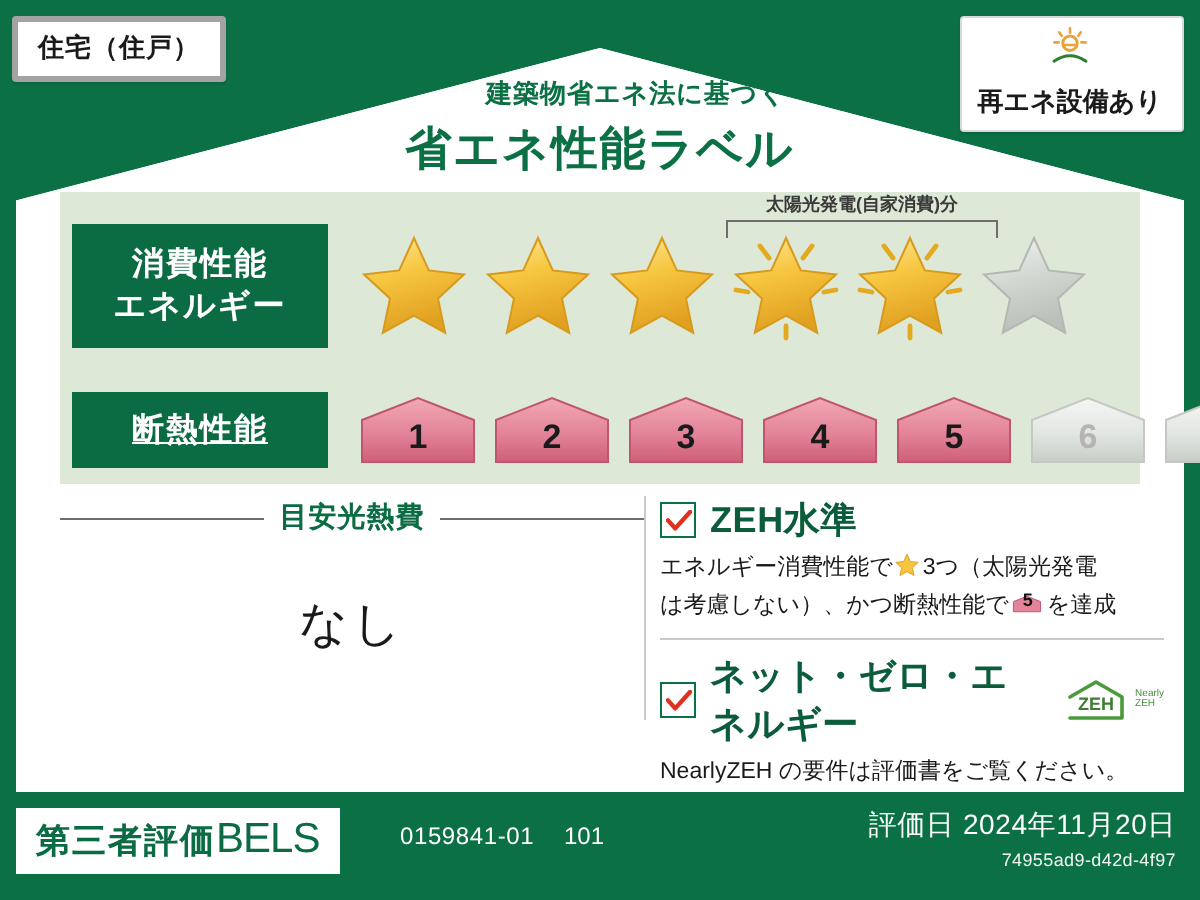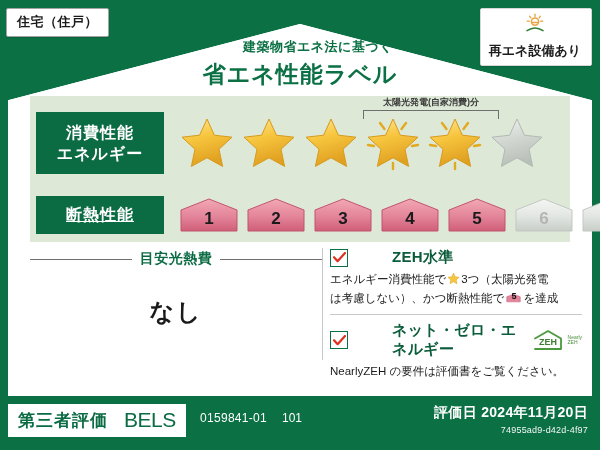--- a/index.html
+++ b/index.html
@@ -20,21 +20,21 @@
     clip-path:polygon(0% 20.5%, 50% 0%, 100% 20.5%, 100% 100%, 0% 100%);
   }
   .house-inner{
     position:absolute;left:0;top:0;width:100%;height:100%;
     background:linear-gradient(#ffffff,#ffffff);
   }
 
   
   .tag-type{
     position:absolute;left:6px;top:8px;
-    background:#ffffff;border:1px solid #a3a3a3;
+    background:#ffffff;border:3px solid #a3a3a3;
     padding:4px 10px 5px 10px;border-radius:2px;
     font-size:13px;font-weight:bold;color:#1a1a1a;letter-spacing:.5px;
     box-shadow:0 1px 1px rgba(0,0,0,.12);
   }
   .tag-solar{
     position:absolute;right:8px;top:8px;
     background:#ffffff;border:1px solid #d8d8d8;border-radius:2px;
     padding:4px 10px 5px 8px;display:flex;align-items:center;gap:6px;
     font-size:13px;font-weight:bold;color:#1a1a1a;
     box-shadow:0 1px 1px rgba(0,0,0,.12);
@@ -86,37 +86,37 @@
     color:#1a1a1a;padding-bottom:4px;
   }
   .ins.off span{color:#b4b4b4;}
 
   
   .cost-block{position:absolute;left:30px;top:250px;width:292px;}
   .cost-head{display:flex;align-items:center;gap:8px;}
   .cost-head .line{flex:1;height:1px;background:#6f6f6f;}
   .cost-head .txt{font-size:14px;font-weight:bold;color:#0b6b43;letter-spacing:.5px;}
   .cost-value{
-    text-align:center;font-size:24px;font-weight:bold;color:#1a1a1a;
+    text-align:center;font-size:24px;font-weight:normal;color:#1a1a1a;
     margin-top:28px;letter-spacing:2px;
   }
 
   
   .vdiv{position:absolute;left:322px;top:248px;width:1px;height:112px;background:#c9c9c9;}
 
   
   .claims{position:absolute;left:330px;top:248px;width:252px;}
   .claim{margin-bottom:6px;}
   .claim-head{display:flex;align-items:center;gap:7px;}
   .chk{
     width:16px;height:16px;border:1.6px solid #0b7044;background:#fff;
     display:flex;align-items:center;justify-content:center;flex:0 0 auto;
   }
   .chk svg{display:block;}
-  .claim-title{font-size:15px;font-weight:bold;color:#0b5c3a;letter-spacing:.3px;margin-left:37px;}
+  .claim-title{font-size:18px;font-weight:bold;color:#0b5c3a;letter-spacing:.3px;}
   .claim-body{
     font-size:11.5px;color:#1a1a1a;line-height:17px;margin-top:4px;letter-spacing:0;
   }
   .inline-star{display:inline-block;vertical-align:-2px;margin:0 1px;}
   .inline-ins{
     display:inline-block;vertical-align:-3px;width:15px;height:14px;position:relative;
     margin:0 2px;
   }
   .inline-ins span{
     position:absolute;left:0;top:0;width:15px;height:14px;
@@ -125,32 +125,32 @@
   }
   .hr-claims{height:1px;background:#c9c9c9;margin:7px 0 6px 0;}
 
   .zeh-logo{display:inline-flex;align-items:center;gap:2px;vertical-align:-6px;margin-left:4px;}
   .zeh-tm{font-size:5px;color:#4a8f3c;line-height:5px;text-align:left;}
 
   
   .bottom{position:absolute;left:0;bottom:0;width:600px;height:54px;background:#0b7044;}
   .bels{
     position:absolute;left:8px;top:404px;background:#ffffff;
-    padding:4px 10px 5px 10px;display:flex;align-items:center;gap:16px;
+    padding:4px 10px 5px 10px;display:flex;align-items:center;gap:0;
   }
   .bels-jp{font-size:17px;font-weight:bold;color:#0b6b43;letter-spacing:1px;}
   .bels-en{font-size:21px;font-weight:normal;color:#0b6b43;letter-spacing:-.5px;}
   .bels-no{
     position:absolute;left:200px;top:411px;color:#ffffff;font-size:12px;letter-spacing:.3px;
   }
   .bels-no2{position:absolute;left:282px;top:411px;color:#ffffff;font-size:12px;}
   .eval{
     position:absolute;right:12px;top:404px;text-align:right;color:#ffffff;
   }
-  .eval-date{font-size:14px;font-weight:bold;letter-spacing:.3px;}
+  .eval-date{font-size:14px;font-weight:normal;letter-spacing:.3px;}
   .eval-hash{font-size:9px;margin-top:3px;letter-spacing:.2px;opacity:.95;}
 </style>
 </head>
 <body>
 
 <div id="label">
 
   <div class="house">
     <div class="house-inner"></div>
   </div>

